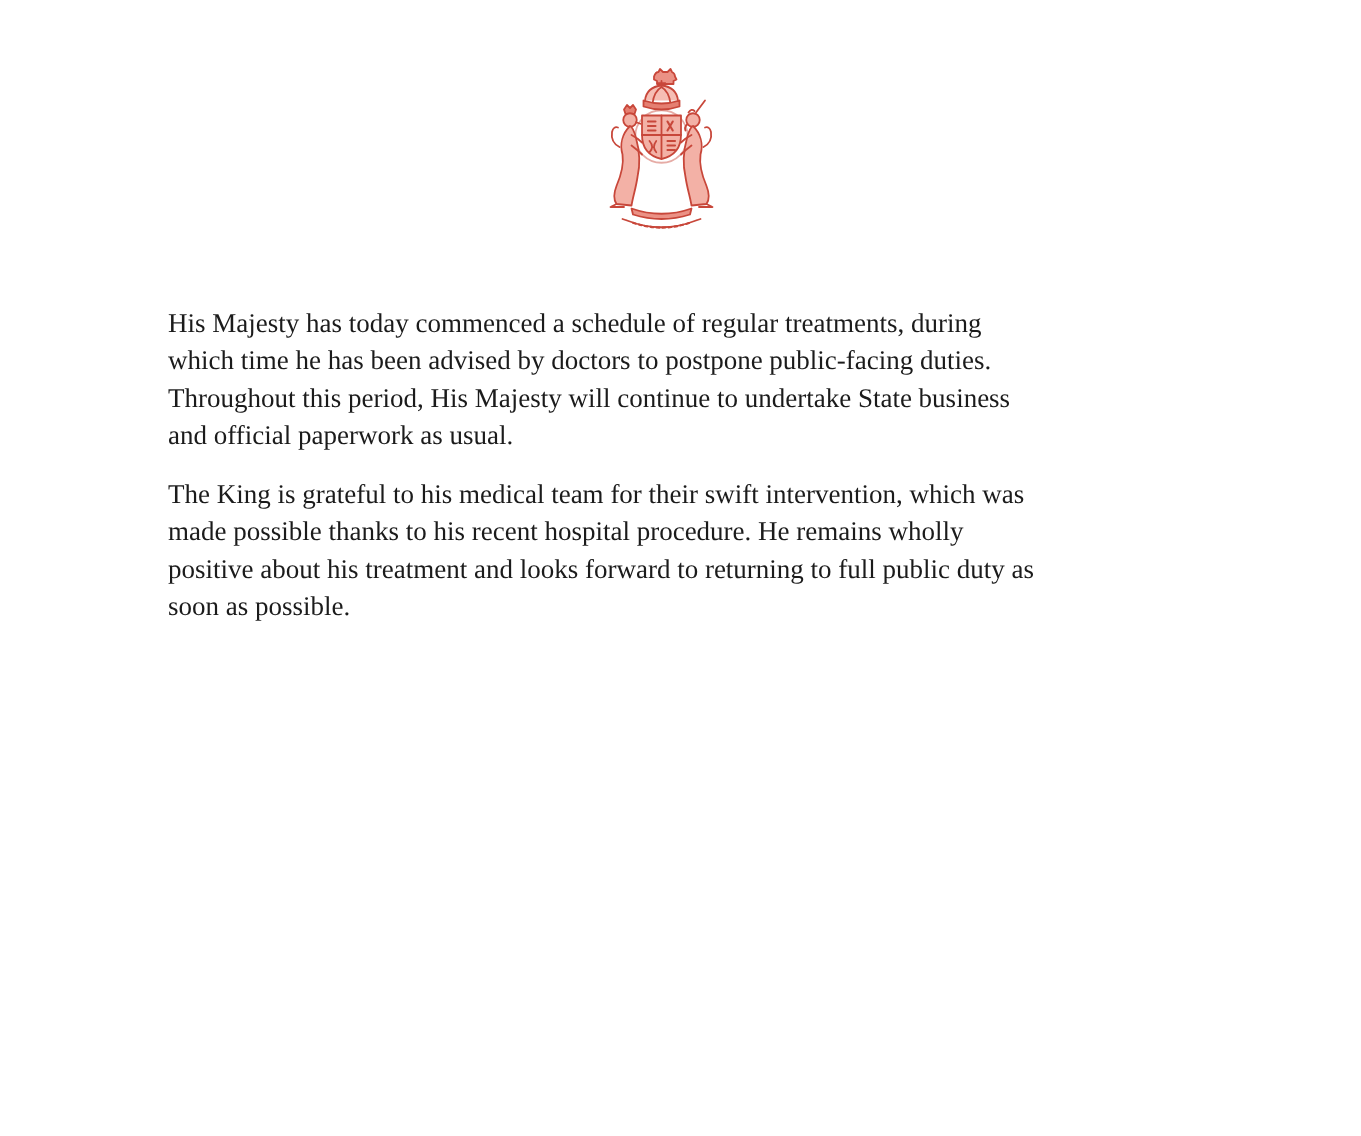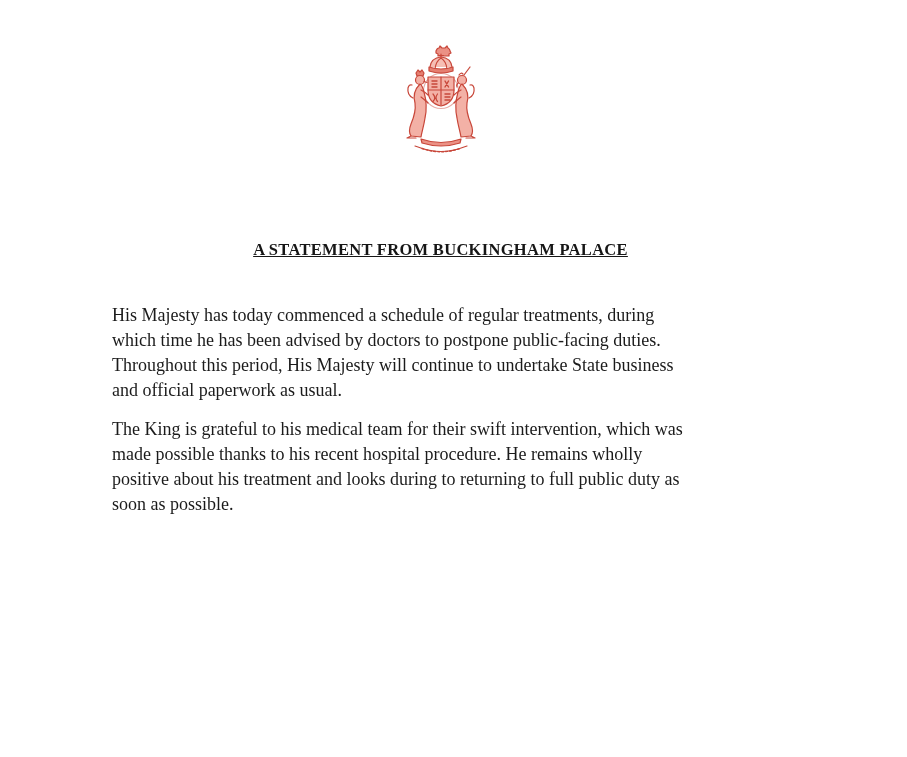--- a/index.html
+++ b/index.html
@@ -105,26 +105,25 @@
 
         <path d="M30 96 Q50 103 70 96 L69 100 Q50 106 31 100 Z" fill="#eb9185"></path>
 
         <path d="M27 104 Q50 113 73 104 M24 103 l3 1 M76 103 l-3 1"></path>
         <path d="M31 105.5 Q50 112 69 105.5" stroke-dasharray="2 2" stroke-width="1.4"></path>
       </g>
     </svg>
   </div>
 
 
-  <div class="statement-title">A STATEMENT FROM BUCKINGHAM PALACE</div>
 
   <div class="statement-body">
     <p>His Majesty has today commenced a schedule of regular treatments, during
 which time he has been advised by doctors to postpone public-facing duties.
 Throughout this period, His Majesty will continue to undertake State business
 and official paperwork as usual.</p>
     <p>The King is grateful to his medical team for their swift intervention, which was
 made possible thanks to his recent hospital procedure. He remains wholly
-positive about his treatment and looks during to returning to full public duty as
+positive about his treatment and looks forward to returning to full public duty as
 soon as possible.</p>
   </div>
 
 </div>
 
 </body></html>

